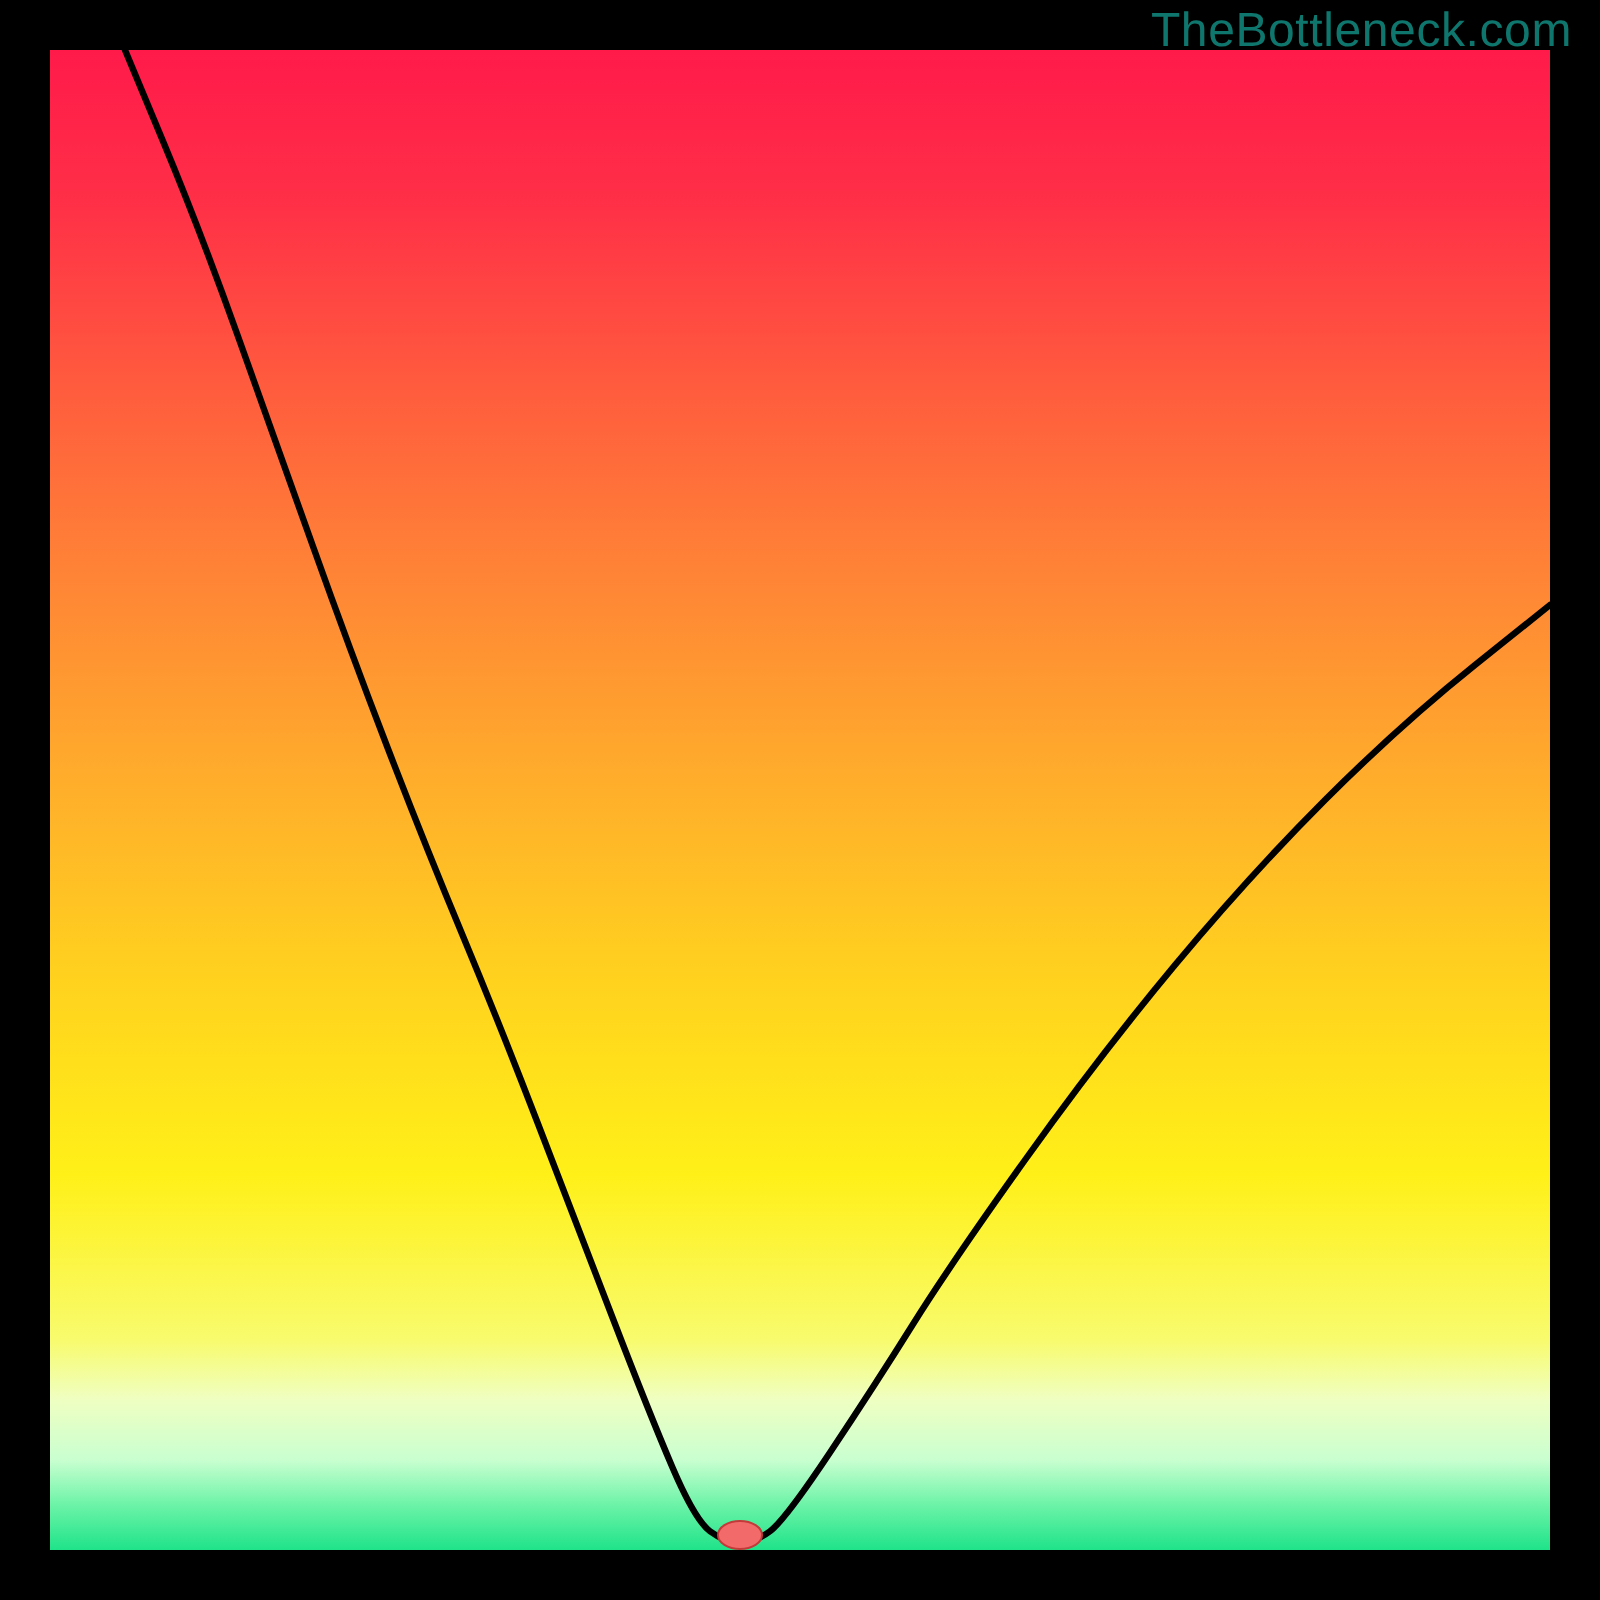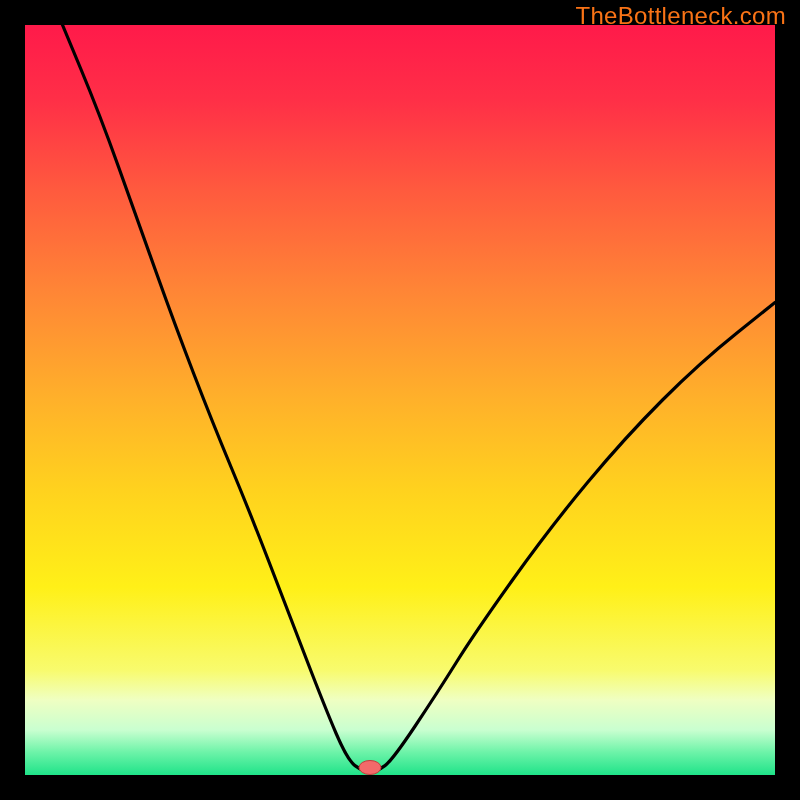--- a/index.html
+++ b/index.html
@@ -14,21 +14,21 @@
   .frame {
     position: relative;
     width: 800px;
     height: 800px;
     background: #000;
   }
   .watermark {
     position: absolute;
     top: 2px;
     right: 14px;
-    color: #f97316;
+    color: #0f766e;
     font-size: 24px;
     font-weight: 500;
     letter-spacing: 0.3px;
     z-index: 5;
   }
   .plot-area {
     position: absolute;
     left: 25px;
     top: 25px;
     width: 750px;

